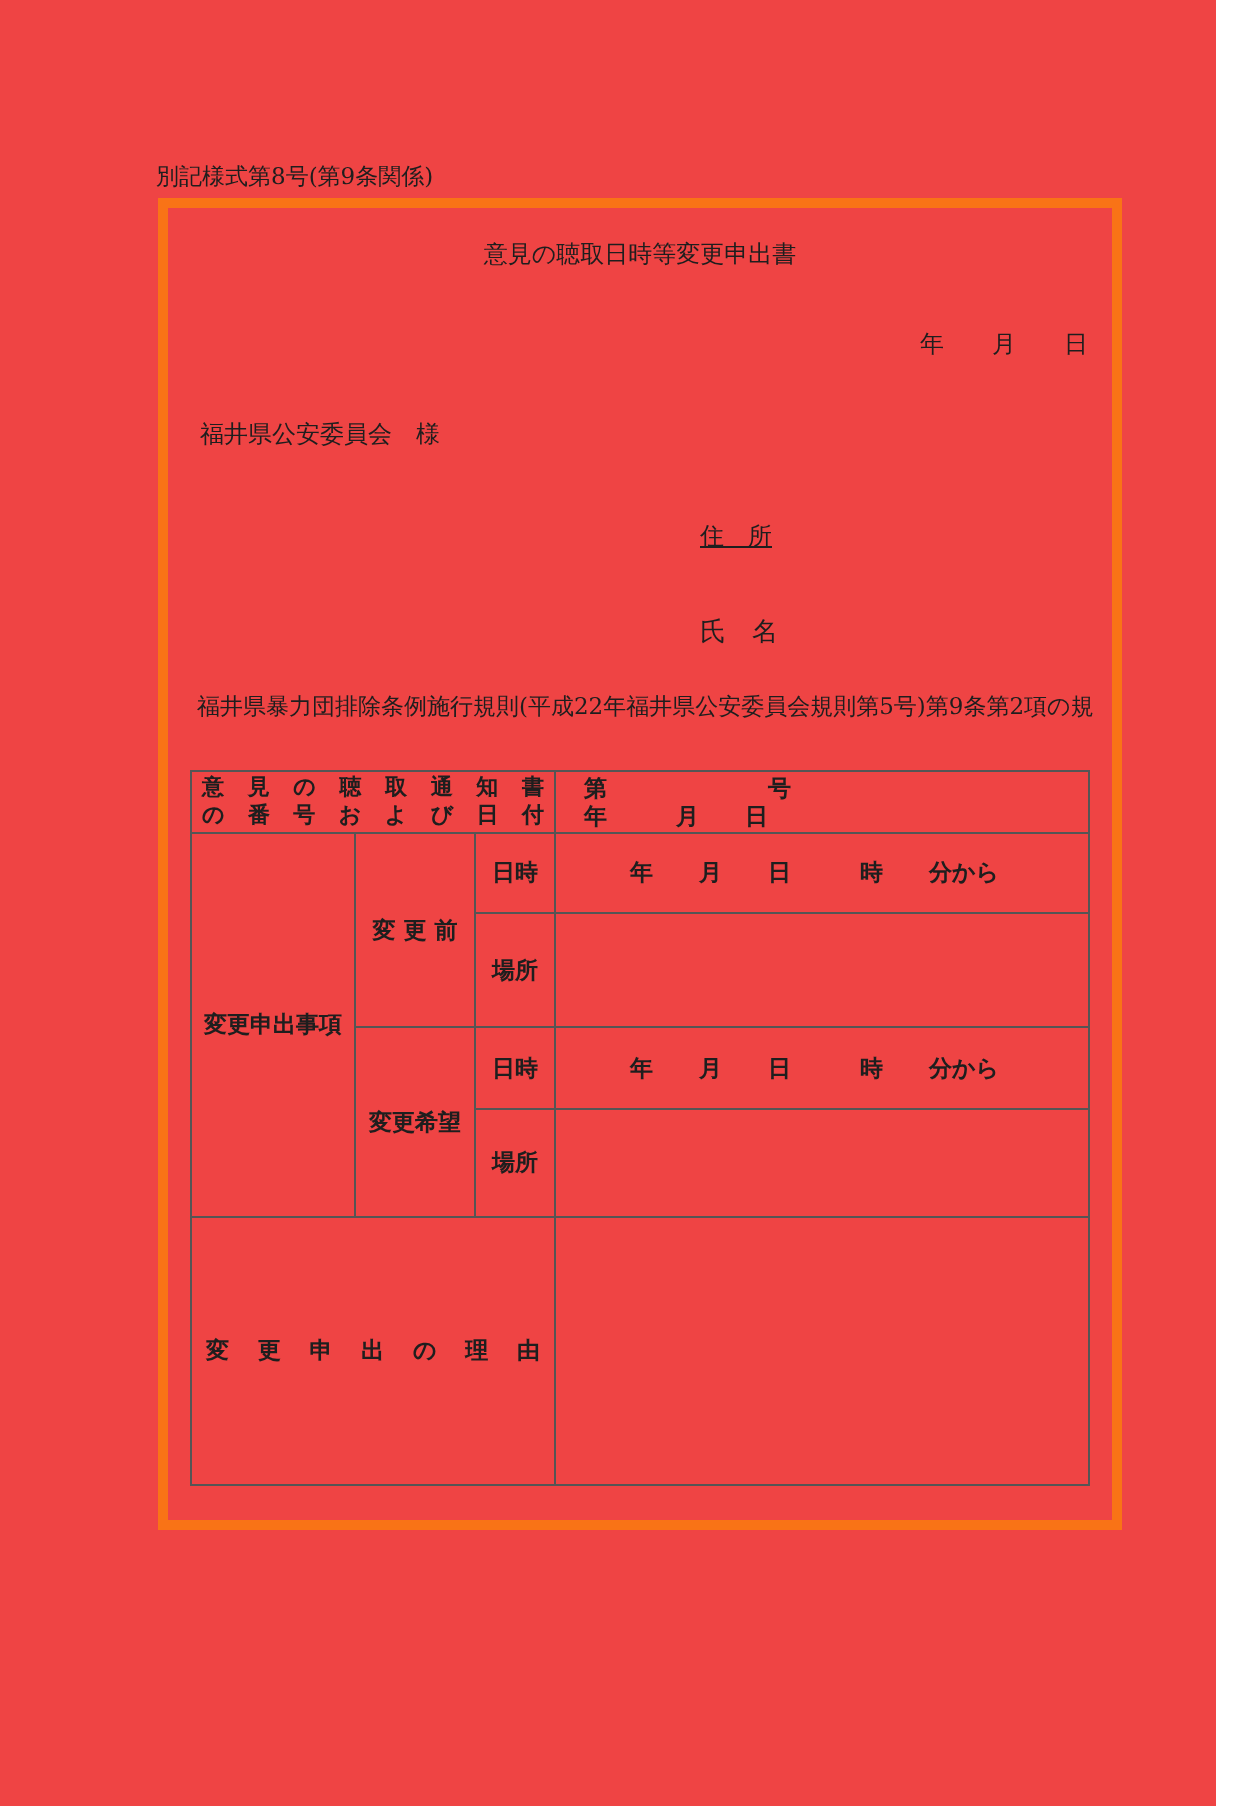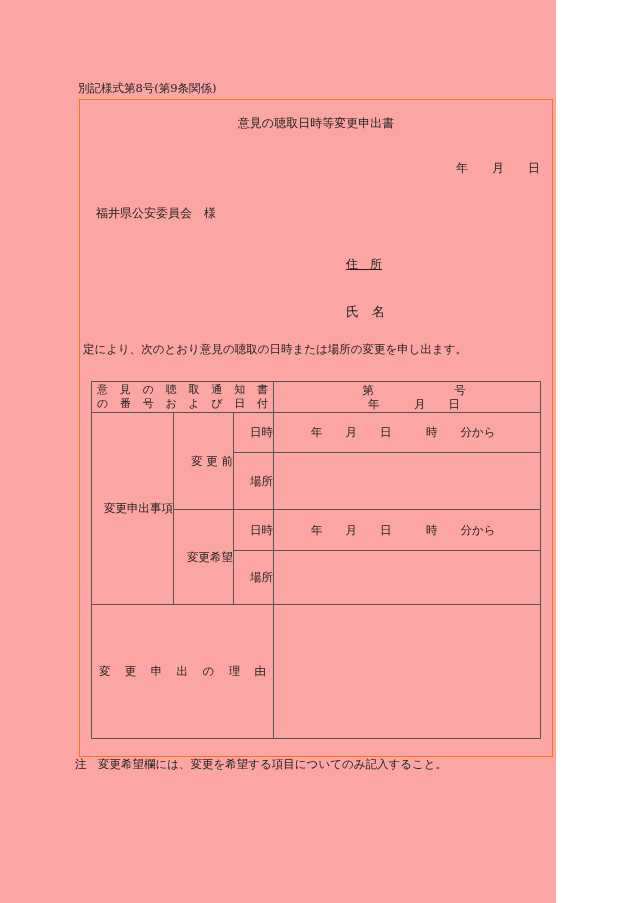--- a/index.html
+++ b/index.html
@@ -1,39 +1,39 @@
 <!DOCTYPE html>
 <html><head>
 <meta charset="utf-8">
 <style>
   html, body { margin: 0; padding: 0; }
   body { background: #ffffff; }
   .page {
     position: relative;
-    width: 556px;
+    width: 608px;
     height: 903px;
-    background: #fca5a5;
+    background: #ef4444;
     font-family: "DejaVu Serif", "Liberation Serif", serif;
     color: #1e1e1e;
     overflow: hidden;
   }
   .form-label {
     position: absolute;
     left: 78px;
     top: 81px;
     font-size: 11.5px;
     white-space: nowrap;
   }
   .outer-box {
     position: absolute;
     left: 79px;
     top: 99px;
     width: 472px;
     height: 656px;
-    border: 1px solid #f97316;
+    border: 5px solid #f97316;
   }
   .doc-title {
     position: absolute;
     top: 15px;
     left: 0;
     width: 100%;
     text-align: center;
     font-size: 12px;
   }
   .date-line {
@@ -84,31 +84,32 @@
     width: 449px;
     border-collapse: collapse;
     table-layout: fixed;
     font-size: 11.5px;
   }
   table.notice-table td {
     border: 1px solid #555;
     padding: 0;
     vertical-align: middle;
     overflow: hidden;
+    font-weight: bold;
   }
-  .c-center { text-align: right; }
+  .c-center { text-align: center; }
   .justify-lines div {
     text-align: justify;
     text-align-last: justify;
     padding: 0 5px;
     font-size: 11px;
     line-height: 14.5px;
   }
   .hdr-right div {
-    text-align: center;
+    text-align: left;
     line-height: 14.5px;
     font-size: 11.5px;
     padding-left: 14px;
   }
   .value-cell {
     padding-left: 37px !important;
     white-space: nowrap;
   }
   .reason-cell {
     text-align: justify;
@@ -136,21 +137,21 @@
 
     <div class="date-line">年　　月　　日</div>
 
     <div class="addressee">福井県公安委員会　様</div>
 
     <div class="address-label">住　所</div>
 
     <div class="name-label">氏　名</div>
 
     <div class="body-par">
-      <div class="line2">定により、次のとおり意見の聴取の日時または場所の変更を申し出ます。</div>
+      <div class="line1">福井県暴力団排除条例施行規則(平成22年福井県公安委員会規則第5号)第9条第2項の規</div>
     </div>
 
     <table class="notice-table">
       <colgroup>
         <col style="width:82px">
         <col style="width:60px">
         <col style="width:40px">
         <col style="width:267px">
       </colgroup>
       <tbody>
@@ -185,15 +186,14 @@
         </tr>
         <tr style="height:134px">
           <td colspan="3" class="reason-cell">変 更 申 出 の 理 由</td>
           <td></td>
         </tr>
       </tbody>
     </table>
 
   </div>
 
-  <div class="note">注　変更希望欄には、変更を希望する項目についてのみ記入すること。</div>
 
 </div>
 
 </body></html>

